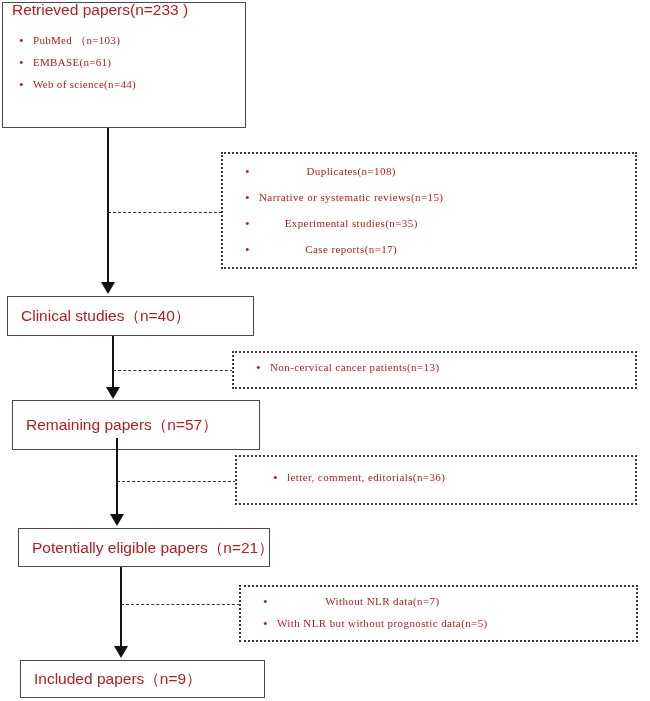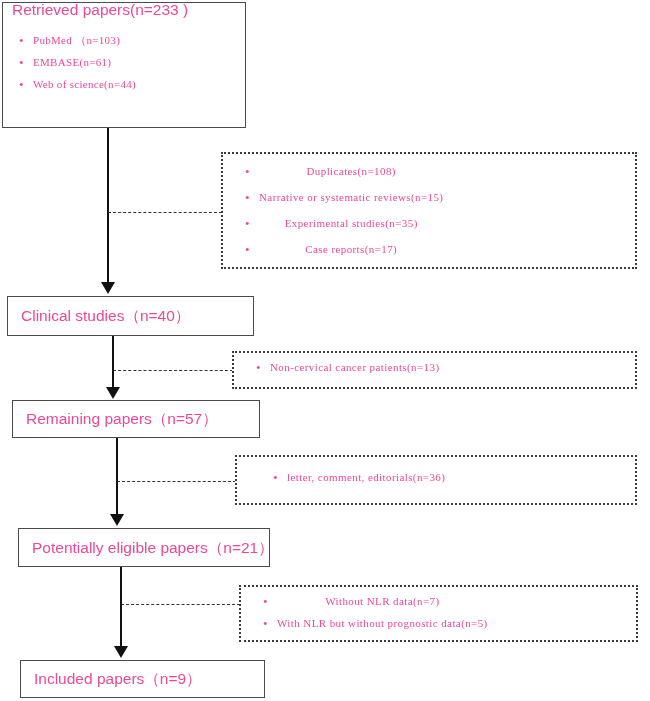--- a/index.html
+++ b/index.html
@@ -8,21 +8,21 @@
     padding: 0;
     background: #ffffff;
   }
   #canvas {
     position: relative;
     width: 650px;
     height: 701px;
     background: #ffffff;
     overflow: hidden;
     font-family: "Liberation Sans", sans-serif;
-    color: #ec4899;
+    color: #b91c1c;
   }
   .solid-box {
     position: absolute;
     box-sizing: border-box;
     border: 1.5px solid #4a4a4a;
     background: #ffffff;
   }
   .dotted-box {
     position: absolute;
     box-sizing: border-box;
@@ -60,21 +60,21 @@
     letter-spacing: 0.4px;
   }
 
   
   #box-retrieved { left: 2px; top: 2px; width: 244px; height: 126px; }
   #retrieved-title { position: absolute; left: 9px; top: 7px; }
   #retrieved-list { position: absolute; left: 16px; top: 32px; }
   #retrieved-list li { margin-bottom: 11px; letter-spacing: 0.3px; }
 
   #box-clinical { left: 7px; top: 296px; width: 247px; height: 40px; }
-  #box-remaining { left: 12px; top: 400px; width: 248px; height: 38px; }
+  #box-remaining { left: 12px; top: 400px; width: 248px; height: 50px; }
   #box-potential { left: 18px; top: 528px; width: 252px; height: 39px; }
   #box-included  { left: 20px; top: 660px; width: 245px; height: 38px; }
 
   .solid-box .box-title {
     position: absolute;
     left: 13px;
     top: 50%;
     transform: translateY(-50%);
   }
 

